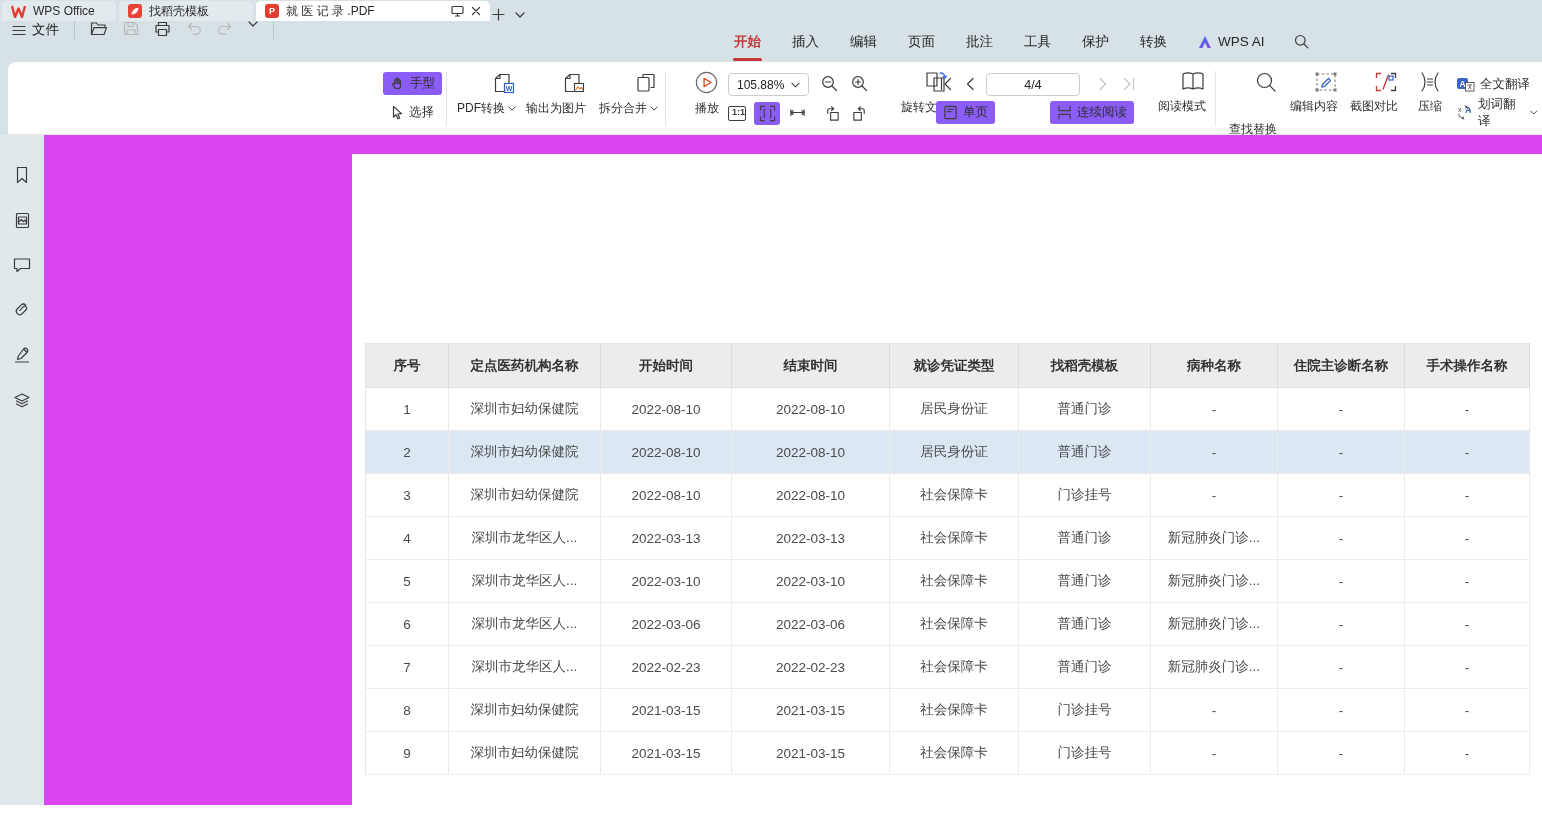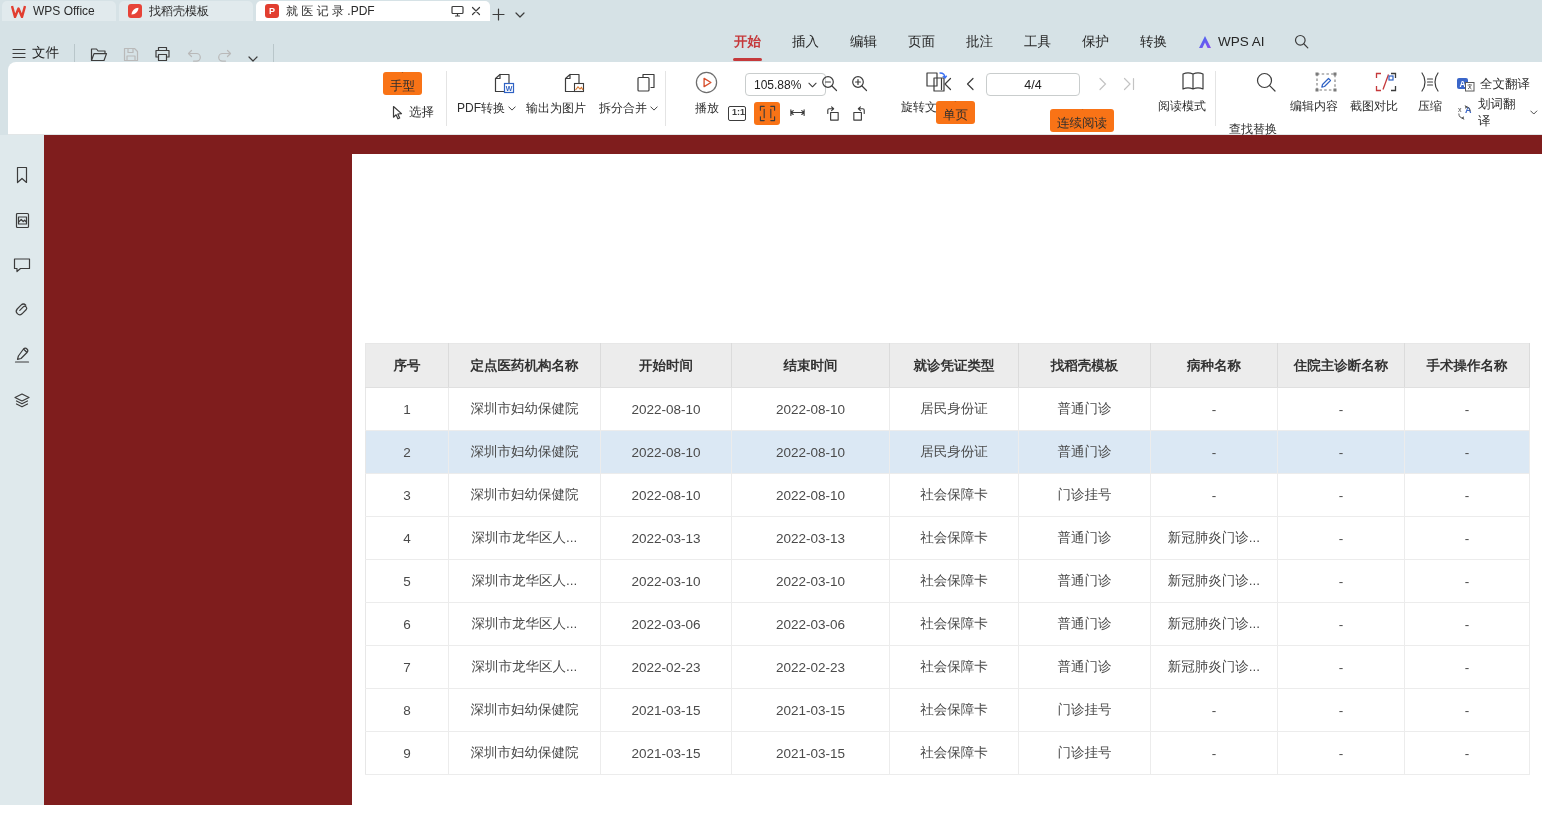--- a/index.html
+++ b/index.html
@@ -13,46 +13,46 @@
          border-radius:5px 5px 0 0; cursor:default; }
   .tab.inactive { background:rgba(255,255,255,0.28); margin-right:3px; }
   .tab.active { background:#ffffff; }
   .tab .title { white-space:nowrap; overflow:hidden; }
   .tab-btns { display:flex; align-items:center; gap:10px; margin-left:2px; color:#444; }
   .sq-logo { width:14px; height:14px; border-radius:3px; display:flex; align-items:center; justify-content:center; flex:none; }
   .iconb { display:flex; align-items:center; justify-content:center; }
 
   
   .menurow { position:absolute; top:21px; left:0; right:0; height:41px; }
-  .filegrp { position:absolute; left:12px; top:0; height:41px; display:flex; align-items:flex-end; gap:15px; }
+  .filegrp { position:absolute; left:12px; top:0; height:41px; display:flex; align-items:flex-start; gap:15px; }
   .filebtn { display:flex; align-items:center; gap:6px; font-size:13.5px; color:#1f1f1f; }
   .vsep { width:1px; height:18px; background:#b9c6ca; }
   .menus { position:absolute; left:733px; top:0; height:41px; display:flex; align-items:center; gap:29px; font-size:13.5px; color:#262626; }
   .menu-item { position:relative; padding:0 1px; }
   .menu-item.active { color:#c5393b; font-weight:bold; }
   .menu-item.active::after { content:""; position:absolute; left:0; right:0; bottom:-10px; height:3px; background:#c5393b; border-radius:2px; }
   .ai-item { display:flex; align-items:center; gap:5px; font-size:13.5px; color:#262626; }
 
   
   .toolbar { position:absolute; top:62px; left:8px; right:0; height:73px; background:#fff; border-radius:8px 0 0 0; border-bottom:1px solid #e2e6e7; }
   .tb { position:absolute; }
   .pill { display:flex; align-items:center; gap:5px; font-size:12.5px; color:#2e2e2e; height:23px; padding:0 7px; border-radius:3px; }
-  .sel { background:#f97316;flex-direction:column; }
+  .sel { background:#8b5cf6; }
   .bigbtn { display:flex; flex-direction:column; align-items:flex-end; gap:5px; font-size:12px; color:#2e2e2e; }
   .bigbtn .lbl { display:flex; align-items:center; gap:3px; white-space:nowrap; }
   .vdiv { width:1px; background:#e4e4e4; }
   .zoombox { display:flex; align-items:center; justify-content:space-between; padding:0 8px; width:81px; height:23px;
              border:1px solid #c9cdcd; border-radius:4px; font-size:12px; color:#222; }
   .chip { width:26px; height:23px; border-radius:3px; display:flex; align-items:center; justify-content:center; }
   .chip11 { font-size:9px; border:1.4px solid #3c3c3c; width:18px; height:15px; border-radius:2px; color:#3c3c3c; font-weight:bold; }
   .pagebox { width:94px; height:23px; border:1px solid #c9cdcd; border-radius:4px; display:flex; align-items:center; justify-content:center; font-size:12.5px; color:#222; }
   .navbtn { width:22px; height:20px; display:flex; align-items:center; justify-content:center; }
 
   
-  .content { position:absolute; top:135px; left:0; right:0; bottom:0; background:#7f1d1d; }
+  .content { position:absolute; top:135px; left:0; right:0; bottom:0; background:#d946ef; }
   .sidebar { position:absolute; left:0; top:0; bottom:0; width:44px; background:#dfe9ec; display:flex; flex-direction:column; align-items:center; padding-top:28px; gap:21px; }
   .sbi { width:24px; height:24px; display:flex; align-items:center; justify-content:center; border-radius:4px; }
   .page { position:absolute; left:352px; top:19px; width:1190px; height:668px; background:#ffffff; }
 
   table.rec { position:absolute; left:13px; top:189px; width:1164px; border-collapse:collapse; table-layout:fixed;
               border:1px solid #e7e7e7; border-bottom:none; }
   table.rec th { background:#ececec; height:44px; font-size:13.5px; font-weight:bold; color:#333;
                  border-right:1px solid #dbdbdb; border-bottom:1px solid #e0e0e0; text-align:center; }
   table.rec td { height:43px; font-size:13.5px; color:#4a4a4a; text-align:center;
                  border-right:1px solid #ececec; border-bottom:1px solid #ececec; white-space:nowrap; overflow:hidden; }
@@ -252,21 +252,21 @@
     <div class="tb bigbtn" style="left:663px; top:8px; width:48px;">
       <svg width="25" height="25" viewBox="0 0 26 26">
         <circle cx="13" cy="13" r="10.5" stroke="#6e6e6e" stroke-width="1.3" fill="none"></circle>
         <path d="M10.5 8.7 L17.6 13 L10.5 17.3 Z" stroke="#d8502e" stroke-width="1.4" fill="none" stroke-linejoin="round"></path>
       </svg>
       <span class="lbl">
           <span>播放</span>
         </span>
     </div>
 
-    <div class="tb zoombox" style="left:737px; top:11px;">
+    <div class="tb zoombox" style="left:720px; top:11px;">
       <span>105.88%</span>
       <svg width="9" height="6" viewBox="0 0 10 6" class="st">
           <path d="M1 1 L5 5 L9 1"></path>
         </svg>
     </div>
     <div class="tb chip" style="left:716px; top:40px;text-align:right;">
       <span class="chip11">1:1</span>
     </div>
     <div class="tb chip sel" style="left:746px; top:40px;">
       <svg width="17" height="17" viewBox="0 0 18 18" class="st">
@@ -350,21 +350,21 @@
       <svg width="15" height="15" viewBox="0 0 16 16" class="st">
         <rect x="1.5" y="1.5" width="5.5" height="13"></rect>
           <rect x="9" y="1.5" width="5.5" height="13"></rect>
           <path d="M3.5 4.5 h1.5 M11 4.5 h1.5"></path>
       </svg>
       <span>双页</span>
       <svg width="8" height="5" viewBox="0 0 10 6" class="st">
           <path d="M1 1 L5 5 L9 1"></path>
         </svg>
     </div>
-    <div class="tb pill sel" style="left:1042px; top:39px;margin-top:8px;">
+    <div class="tb pill sel" style="left:1042px; top:39px;">
       <svg width="15" height="15" viewBox="0 0 16 16" class="st">
         <path d="M2 1.5 V6 h12 V1.5 M2 14.5 V10 h12 v4.5"></path>
       </svg>
       <span>连续阅读</span>
     </div>
 
     <div class="tb bigbtn" style="left:1134px; top:8px; width:64px;">
       <svg width="26" height="23" viewBox="0 0 26 23" class="st">
         <path d="M3 4 q5-2.4 10 0 q5-2.4 10 0 V19 q-5-2.4-10 0 q-5-2.4-10 0 Z M13 4 V19"></path>
       </svg>

